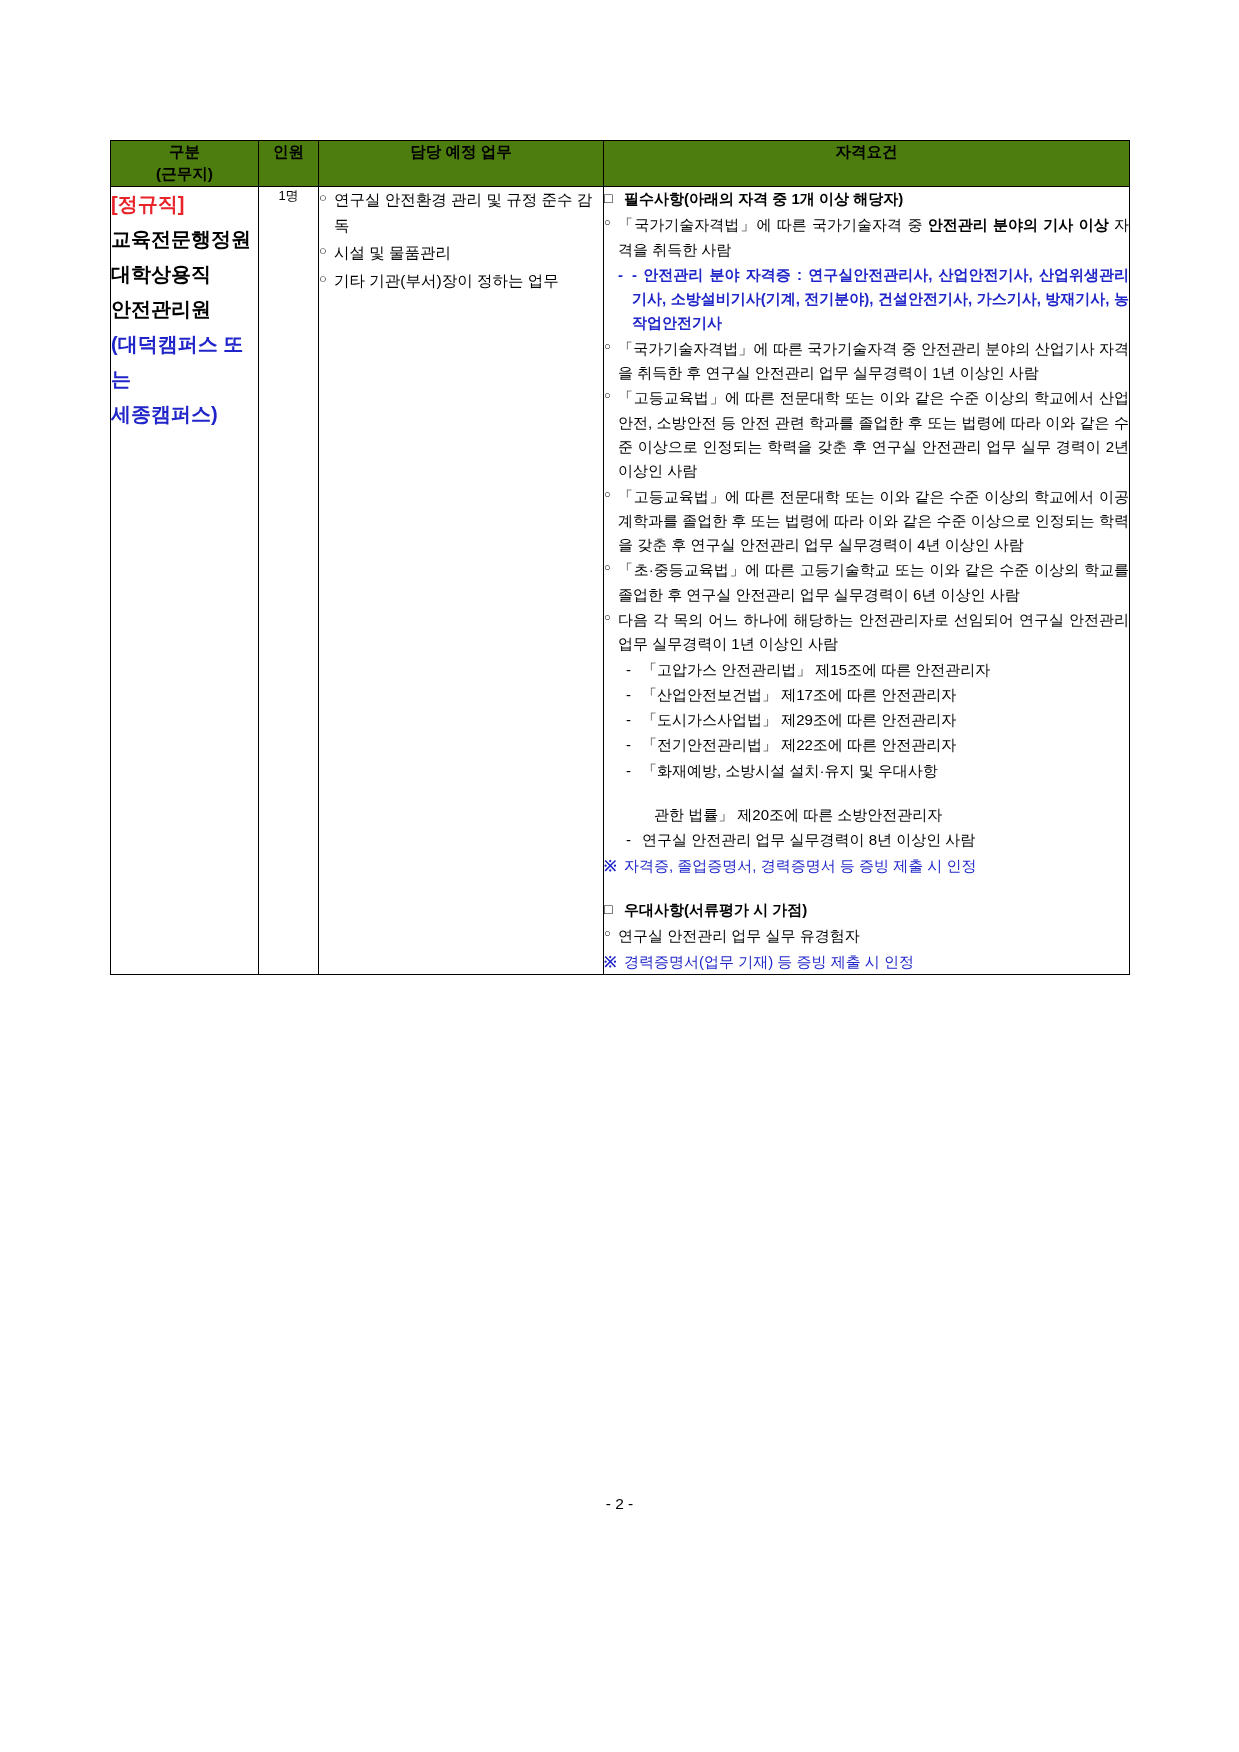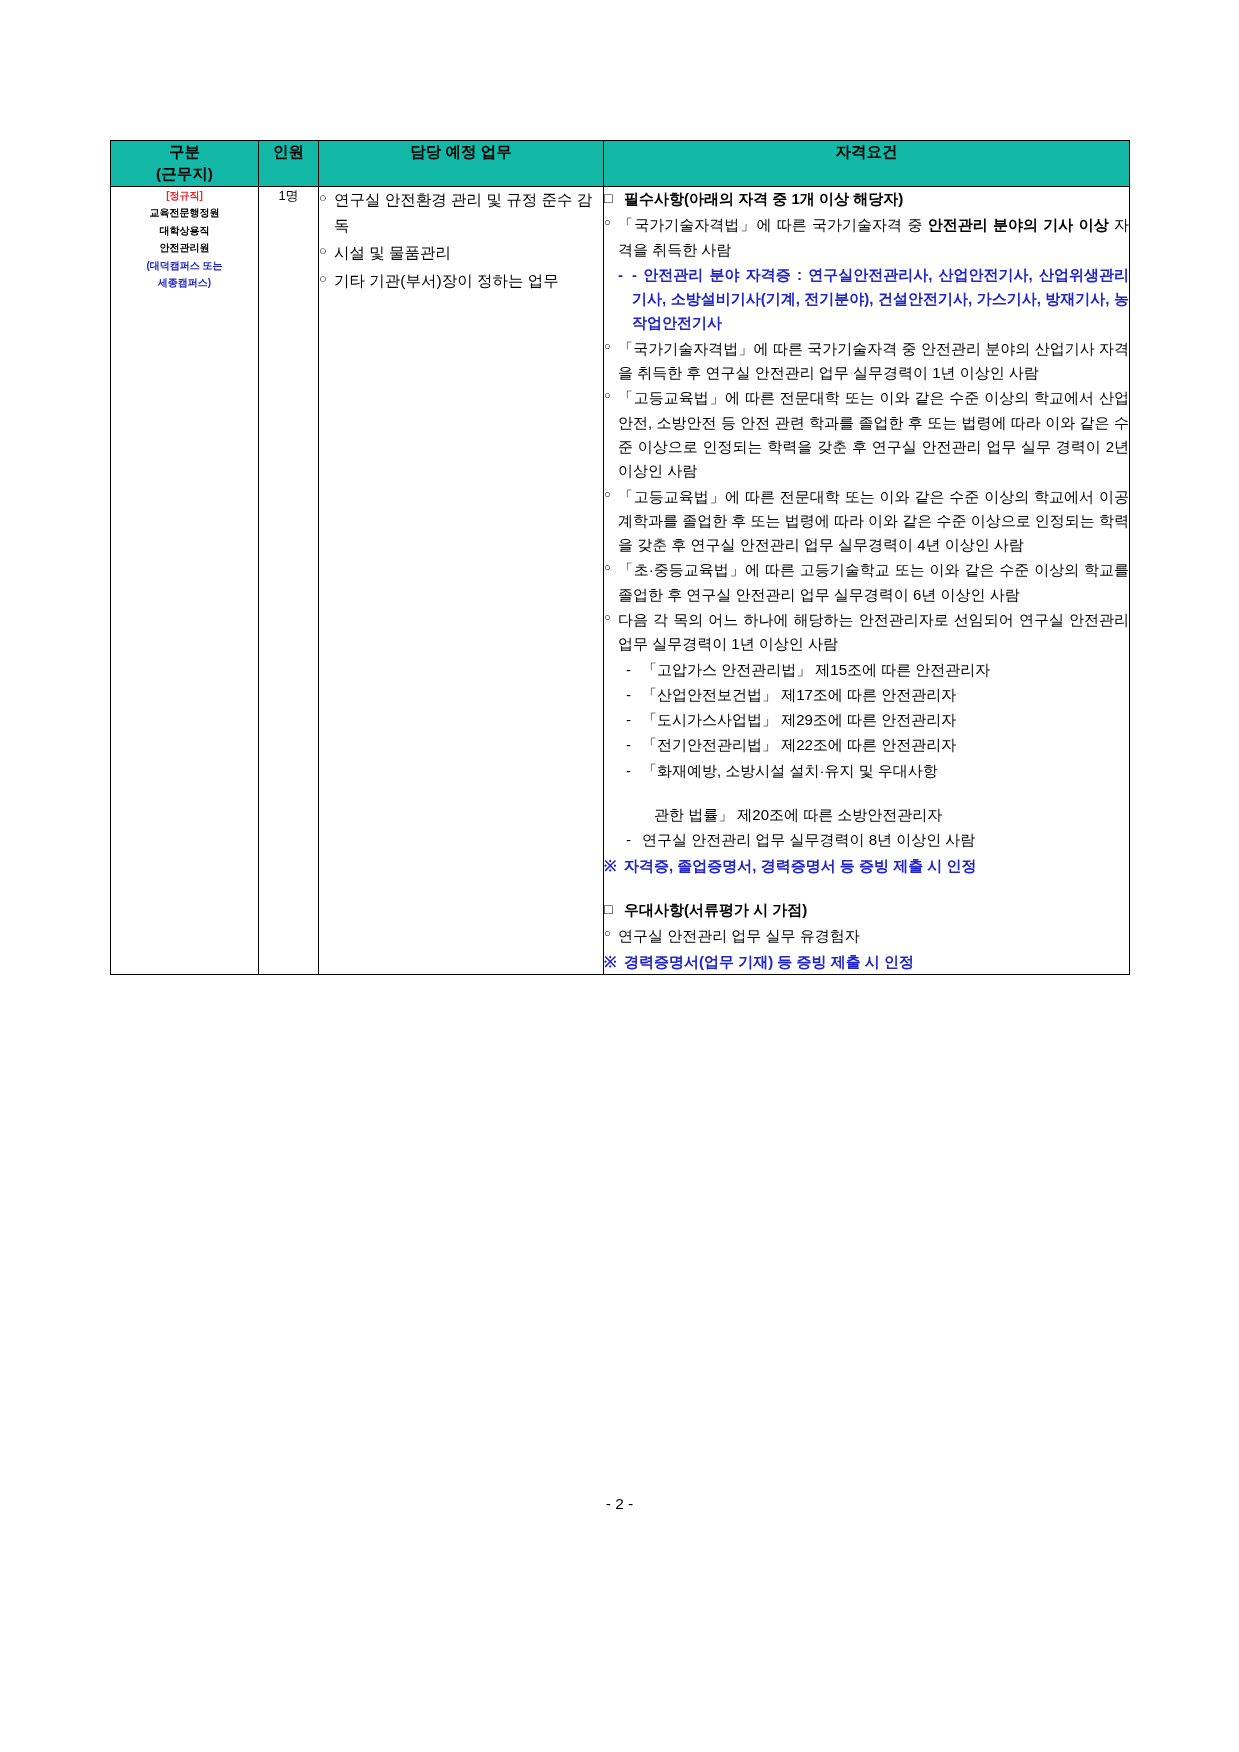--- a/index.html
+++ b/index.html
@@ -26,37 +26,36 @@
     border-collapse: collapse;
     width: 1019px;
     table-layout: fixed;
   }
   table.main th, table.main td {
     border: 1px solid #000000;
     vertical-align: top;
     padding: 0;
   }
   thead th {
-    background: #14b8a6;
+    background: #4d7c0f;
     text-align: center;
     font-weight: bold;
     font-size: 15.5px;
     line-height: 1.45;
     padding: 8px 4px;
     vertical-align: middle;
   }
   .col-gubun { width: 148px; }
   .col-inwon { width: 60px; }
   .col-job   { width: 285px; }
   .col-qual  { width: 526px; }
 
   td.cell-gubun {
-    text-align: center;
-    vertical-align: middle;
-    font-size: 10px;
+    vertical-align: middle;
+    font-size: 20px;
     font-weight: bold;
     line-height: 1.75;
     padding: 6px 4px;
     margin-left: 33px;
   }
   td.cell-inwon {
     text-align: center;
     vertical-align: middle;
     font-size: 13px;
     padding: 6px 2px;
@@ -142,21 +141,21 @@
   .q-note {
     display: flex;
     align-items: flex-start;
     margin-top: 1px;
   }
   .q-note .marker {
     flex: 0 0 auto;
     width: 20px;
     font-weight: bold;
   }
-  .q-note .body { flex: 1 1 auto; font-weight: bold; }
+  .q-note .body { flex: 1 1 auto; font-weight: normal; }
   .spacer { height: 20px; }
 
   tr.total td {
     text-align: center;
     vertical-align: middle;
     font-weight: bold;
     font-size: 15.5px;
     height: 46px;
   }
   tr.total td.blank { border-left: 1px solid #000; }

